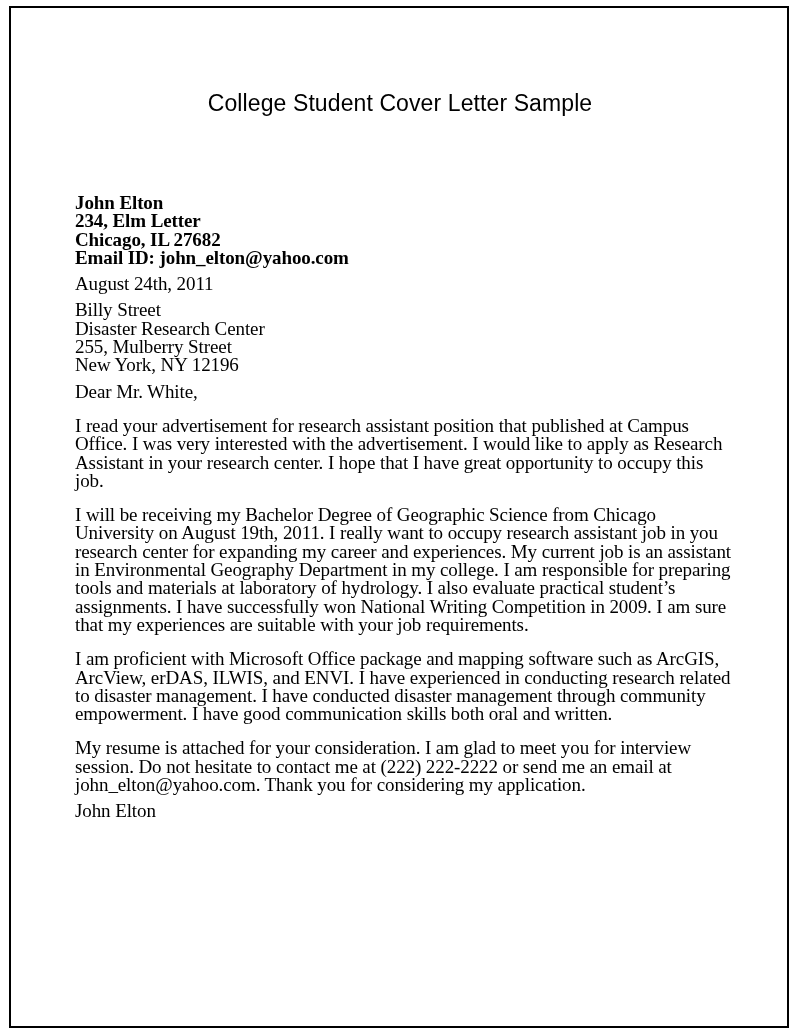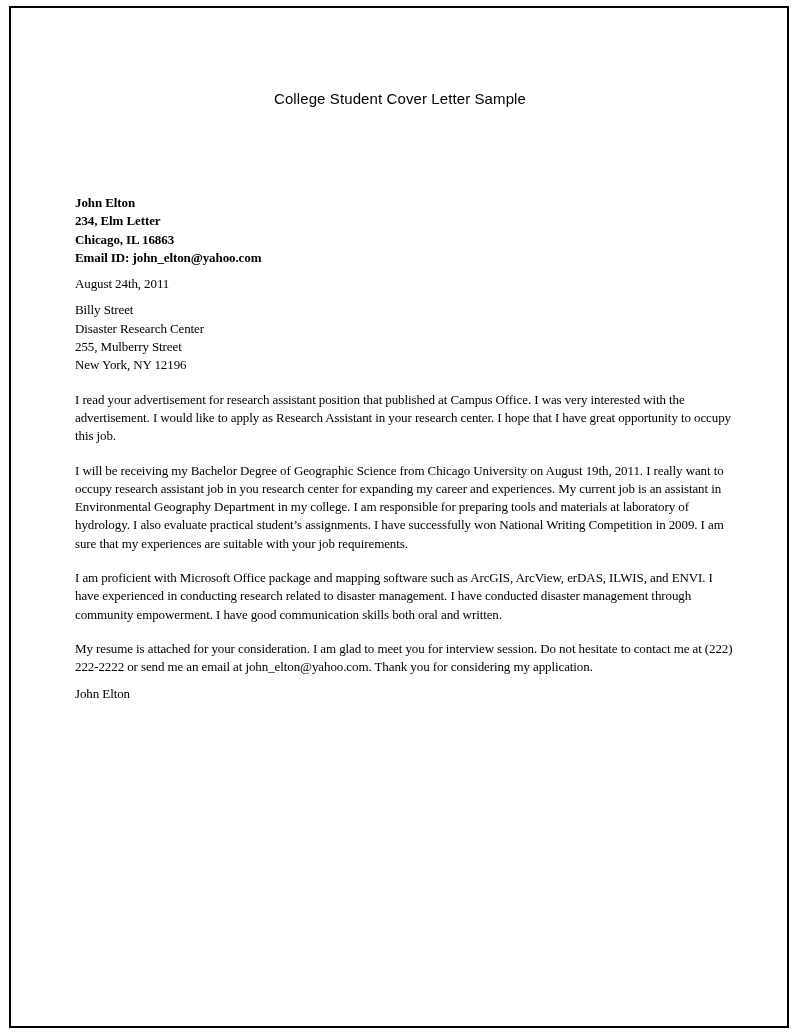--- a/index.html
+++ b/index.html
@@ -20,33 +20,33 @@
       top: 6px;
       left: 9px;
       width: 780px;
       height: 1022px;
       border: 2px solid #000000;
       box-sizing: border-box;
       pointer-events: none;
     }
     .doc-title {
       font-family: "Liberation Sans", sans-serif;
-      font-size: 15px;
+      font-size: 23px;
       font-weight: 500;
       text-align: center;
       margin: 0;
       padding-top: 90px;
       letter-spacing: 0.1px;
     }
     .letter {
       position: absolute;
       left: 75px;
       top: 194px;
       width: 659px;
-      font-size: 13px;
+      font-size: 19px;
       line-height: 18.3px;
       letter-spacing: -0.1px;
     }
     .block {
       margin: 0 0 8px 0;
     }
     .bold {
       font-weight: bold;
     }
     .para {
@@ -59,33 +59,34 @@
 
 <div class="page-frame"></div>
 
 <h1 class="doc-title">College Student Cover Letter Sample</h1>
 
 <div class="letter">
 
   <div class="block bold">
     <div>John Elton</div>
     <div>234, Elm Letter</div>
-    <div>Chicago, IL 16863</div>
+    <div>Chicago, IL 27682</div>
     <div>Email ID: john_elton@yahoo.com</div>
   </div>
 
   <div class="block">August 24th, 2011</div>
 
   <div class="block">
     <div>Billy Street</div>
     <div>Disaster Research Center</div>
     <div>255, Mulberry Street</div>
     <div>New York, NY 12196</div>
   </div>
 
+  <div class="block">Dear Mr. White,</div>
 
   <p class="para">I read your advertisement for research assistant position that published at Campus Office. I was very interested with the advertisement. I would like to apply as Research Assistant in your research center. I hope that I have great opportunity to occupy this job.</p>
   <p class="para">I will be receiving my Bachelor Degree of Geographic Science from Chicago University on August 19th, 2011. I really want to occupy research assistant job in you research center for expanding my career and experiences. My current job is an assistant in Environmental Geography Department in my college. I am responsible for preparing tools and materials at laboratory of hydrology. I also evaluate practical student’s assignments. I have successfully won National Writing Competition in 2009. I am sure that my experiences are suitable with your job requirements.</p>
   <p class="para">I am proficient with Microsoft Office package and mapping software such as ArcGIS, ArcView, erDAS, ILWIS, and ENVI. I have experienced in conducting research related to disaster management. I have conducted disaster management through community empowerment. I have good communication skills both oral and written.</p>
   <p class="para">My resume is attached for your consideration. I am glad to meet you for interview session. Do not hesitate to contact me at (222) 222-2222 or send me an email at john_elton@yahoo.com. Thank you for considering my application.</p>
 
   <div class="block">John Elton</div>
 
 </div>
 

